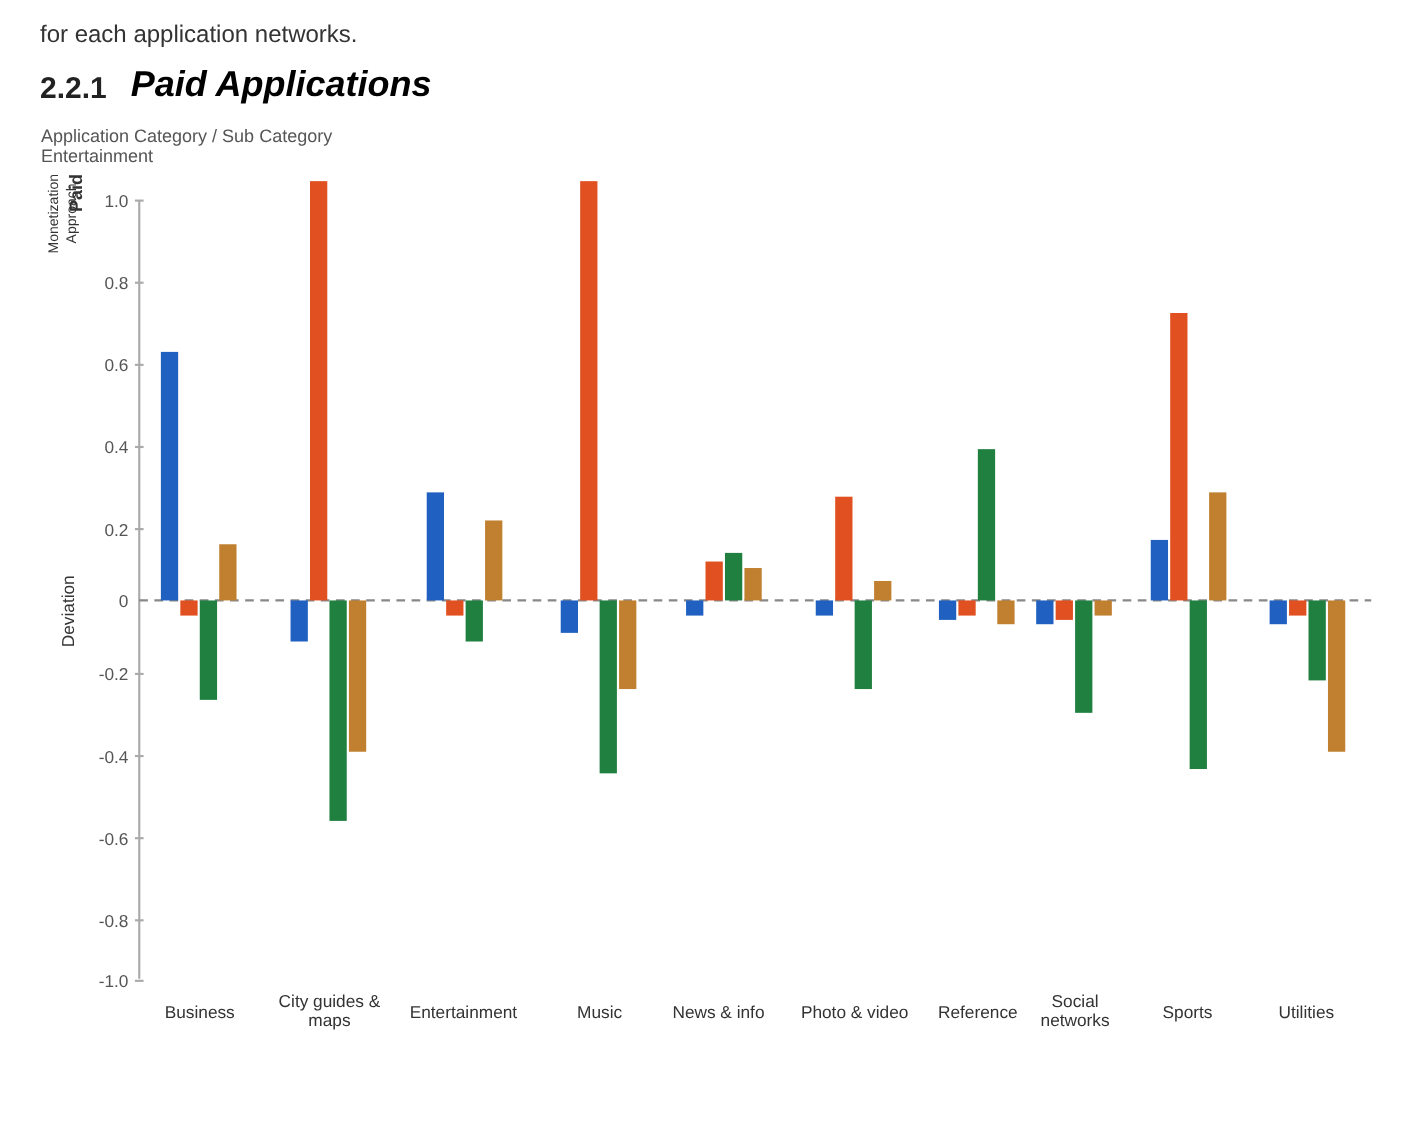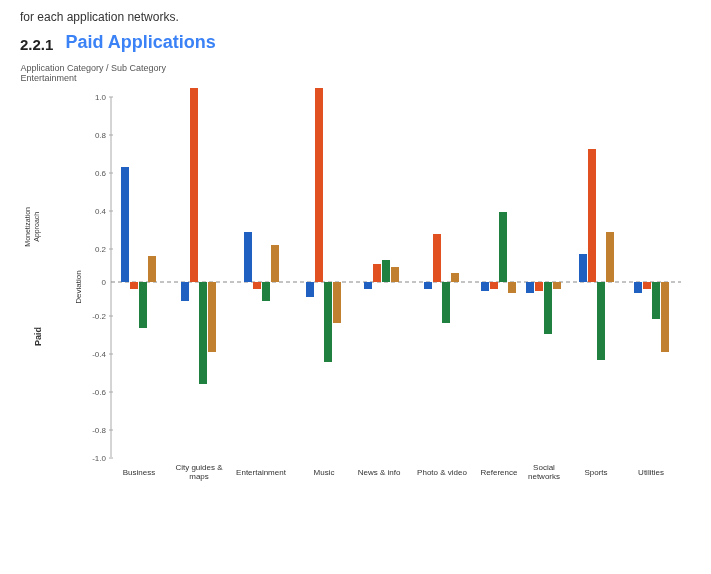--- a/index.html
+++ b/index.html
@@ -25,21 +25,22 @@
       margin-bottom: 10px;
     }
     .section-number {
       font-size: 15px;
       font-weight: bold;
       color: #222;
     }
     .section-title {
       font-size: 18px;
       font-weight: bold;
-      color: #3b82f6;
+      color: #000000;
+      font-style: italic;
     }
     .chart-container {
       position: relative;
       width: 670px;
       height: 460px;
       margin: 0 auto;
       border: none;
     }
     .chart-title-area {
       text-align: left;
@@ -64,21 +65,21 @@
     <span class="section-number">2.2.1</span>
     <span class="section-title">Paid Applications</span>
   </div>
 
   <div class="chart-container">
     <div class="chart-title-area">
       <div class="chart-title-line1">Application Category / Sub Category</div>
       <div class="chart-title-line2">Entertainment</div>
     </div>
 
-    <div style="display:flex; height:400px; position:relative; margin-top:4px;">
+    <div style="display:flex; flex-direction:column; height:400px; position:relative; margin-top:4px;">
 
       <div style="display:flex; flex-direction:column; align-items:center; justify-content:center; width:40px; position:relative;">
         <div style="position:absolute; top:30%; left:2px; writing-mode:vertical-rl; transform:rotate(180deg); font-size:7px; color:#333; text-align:center; line-height:1.3;">
           <span>Monetization<br>Approach</span>
         </div>
         <div style="position:absolute; top:60%; left:12px; writing-mode:vertical-rl; transform:rotate(180deg); font-size:9px; font-weight:bold; color:#333;">
           <span>Paid</span>
         </div>
       </div>
 

